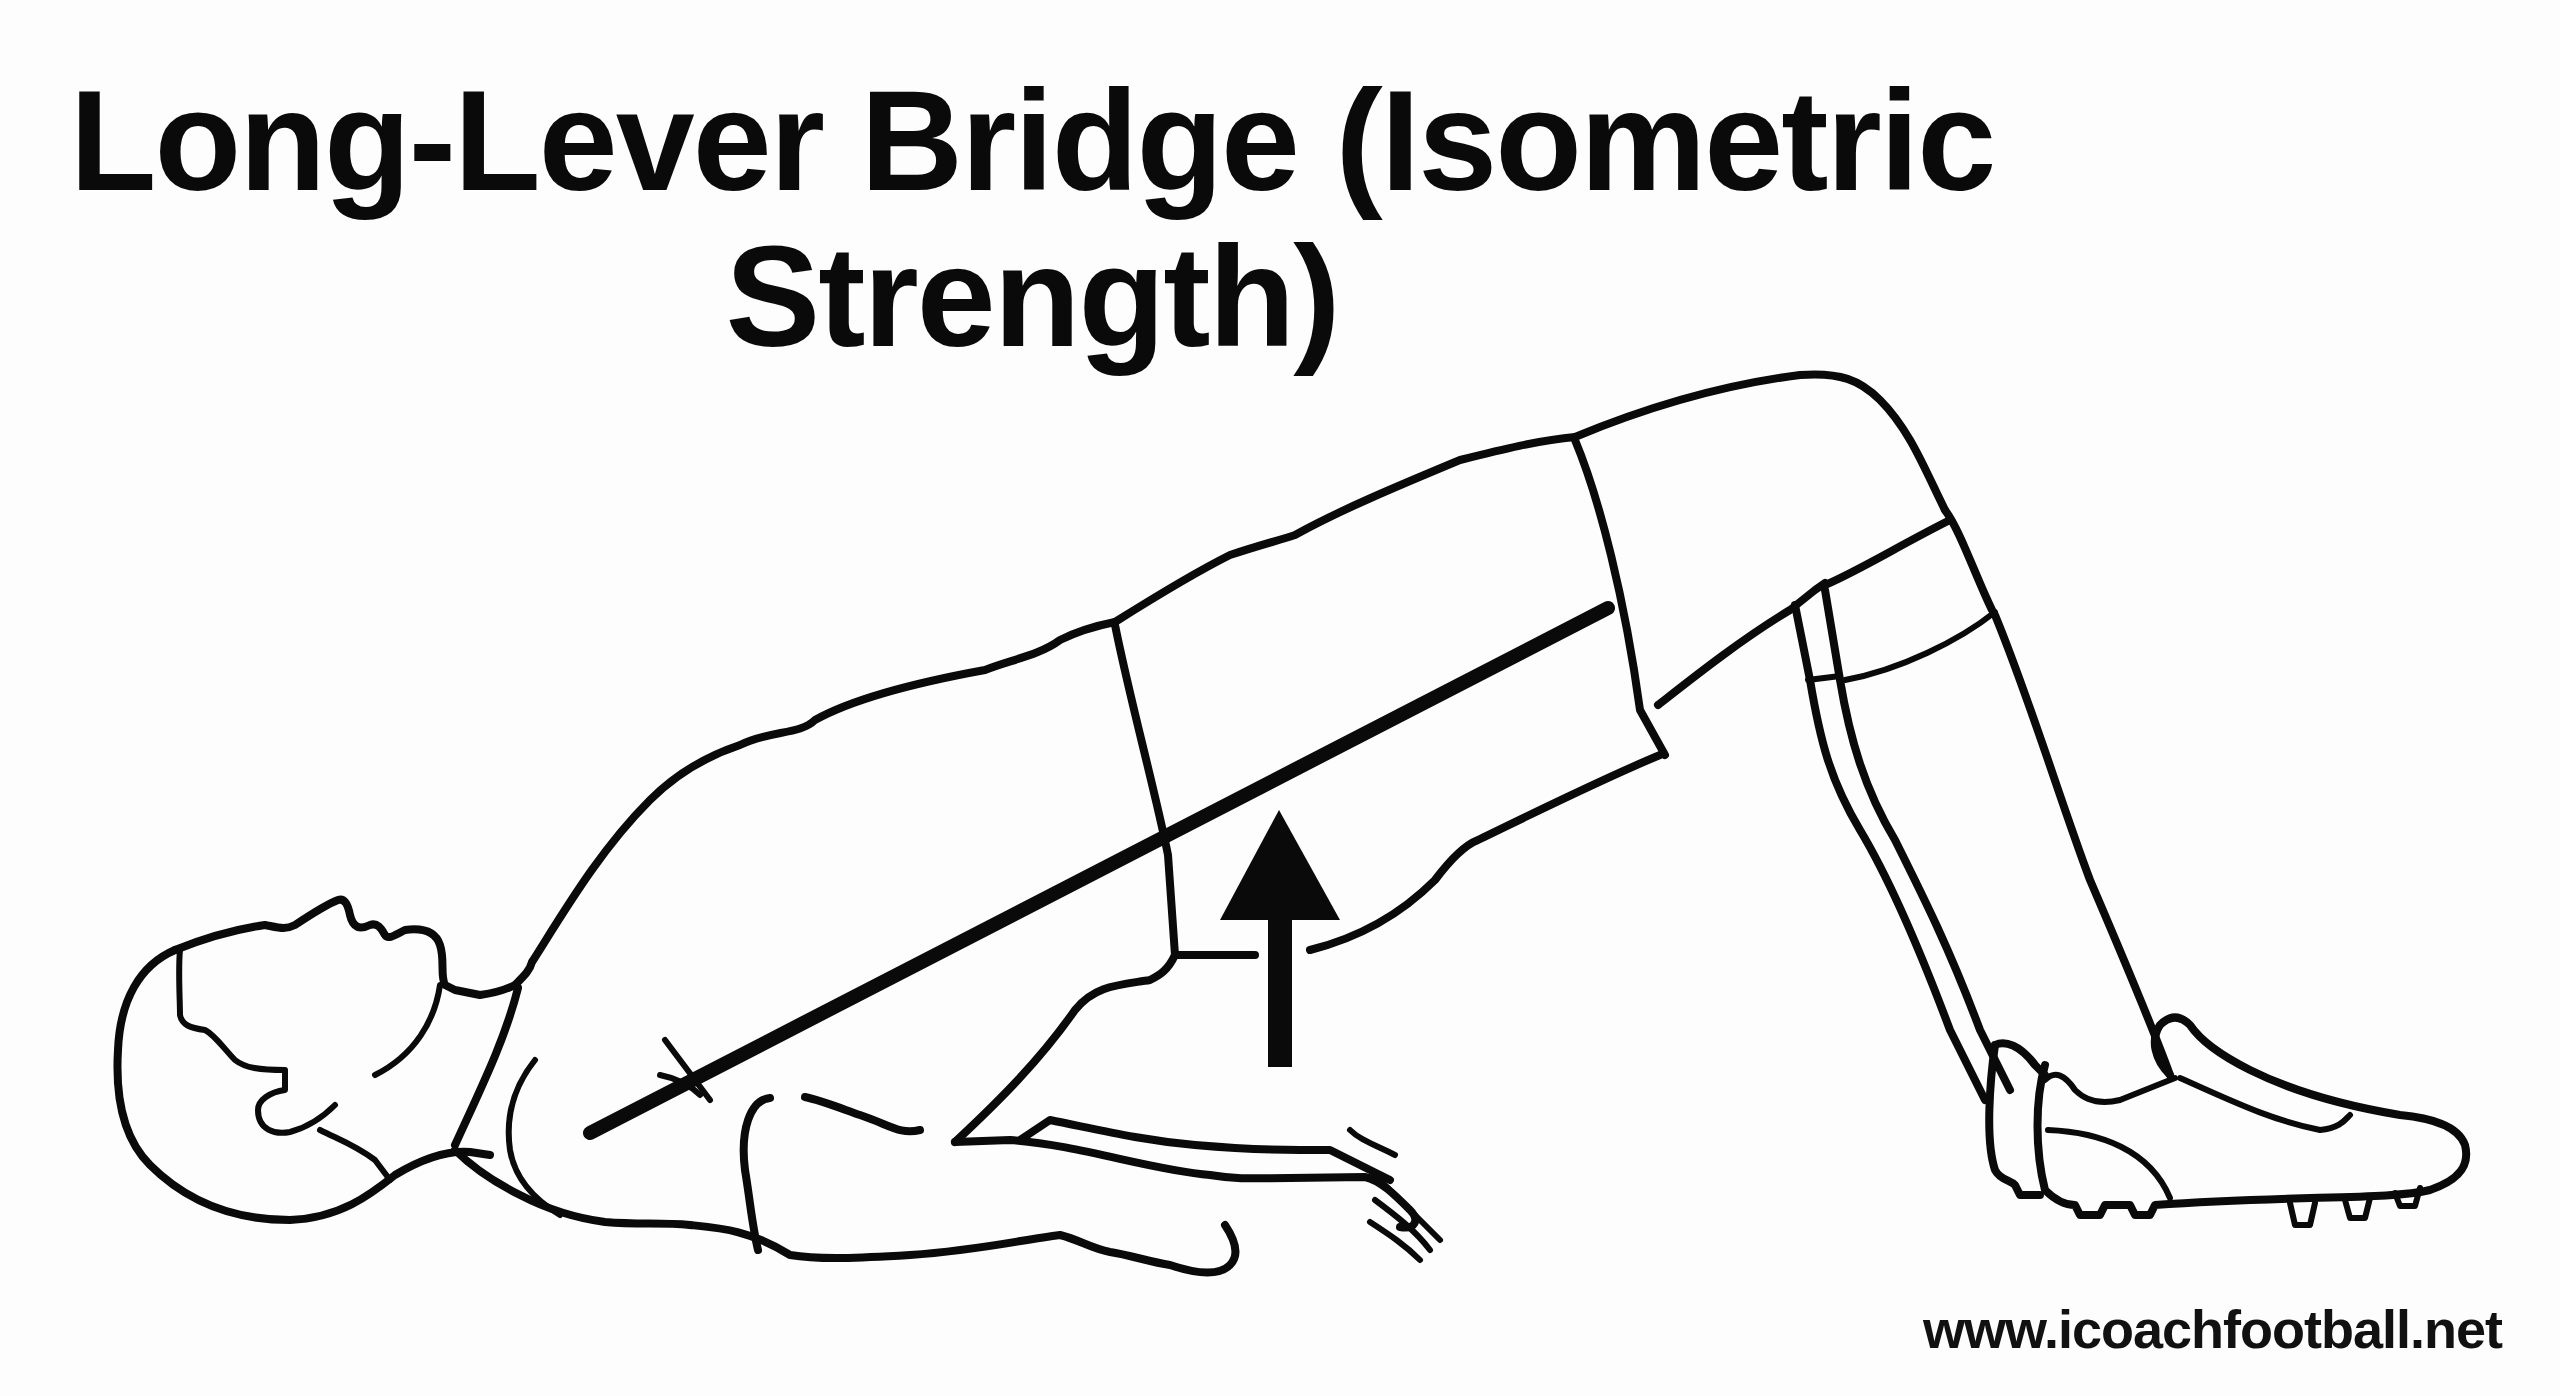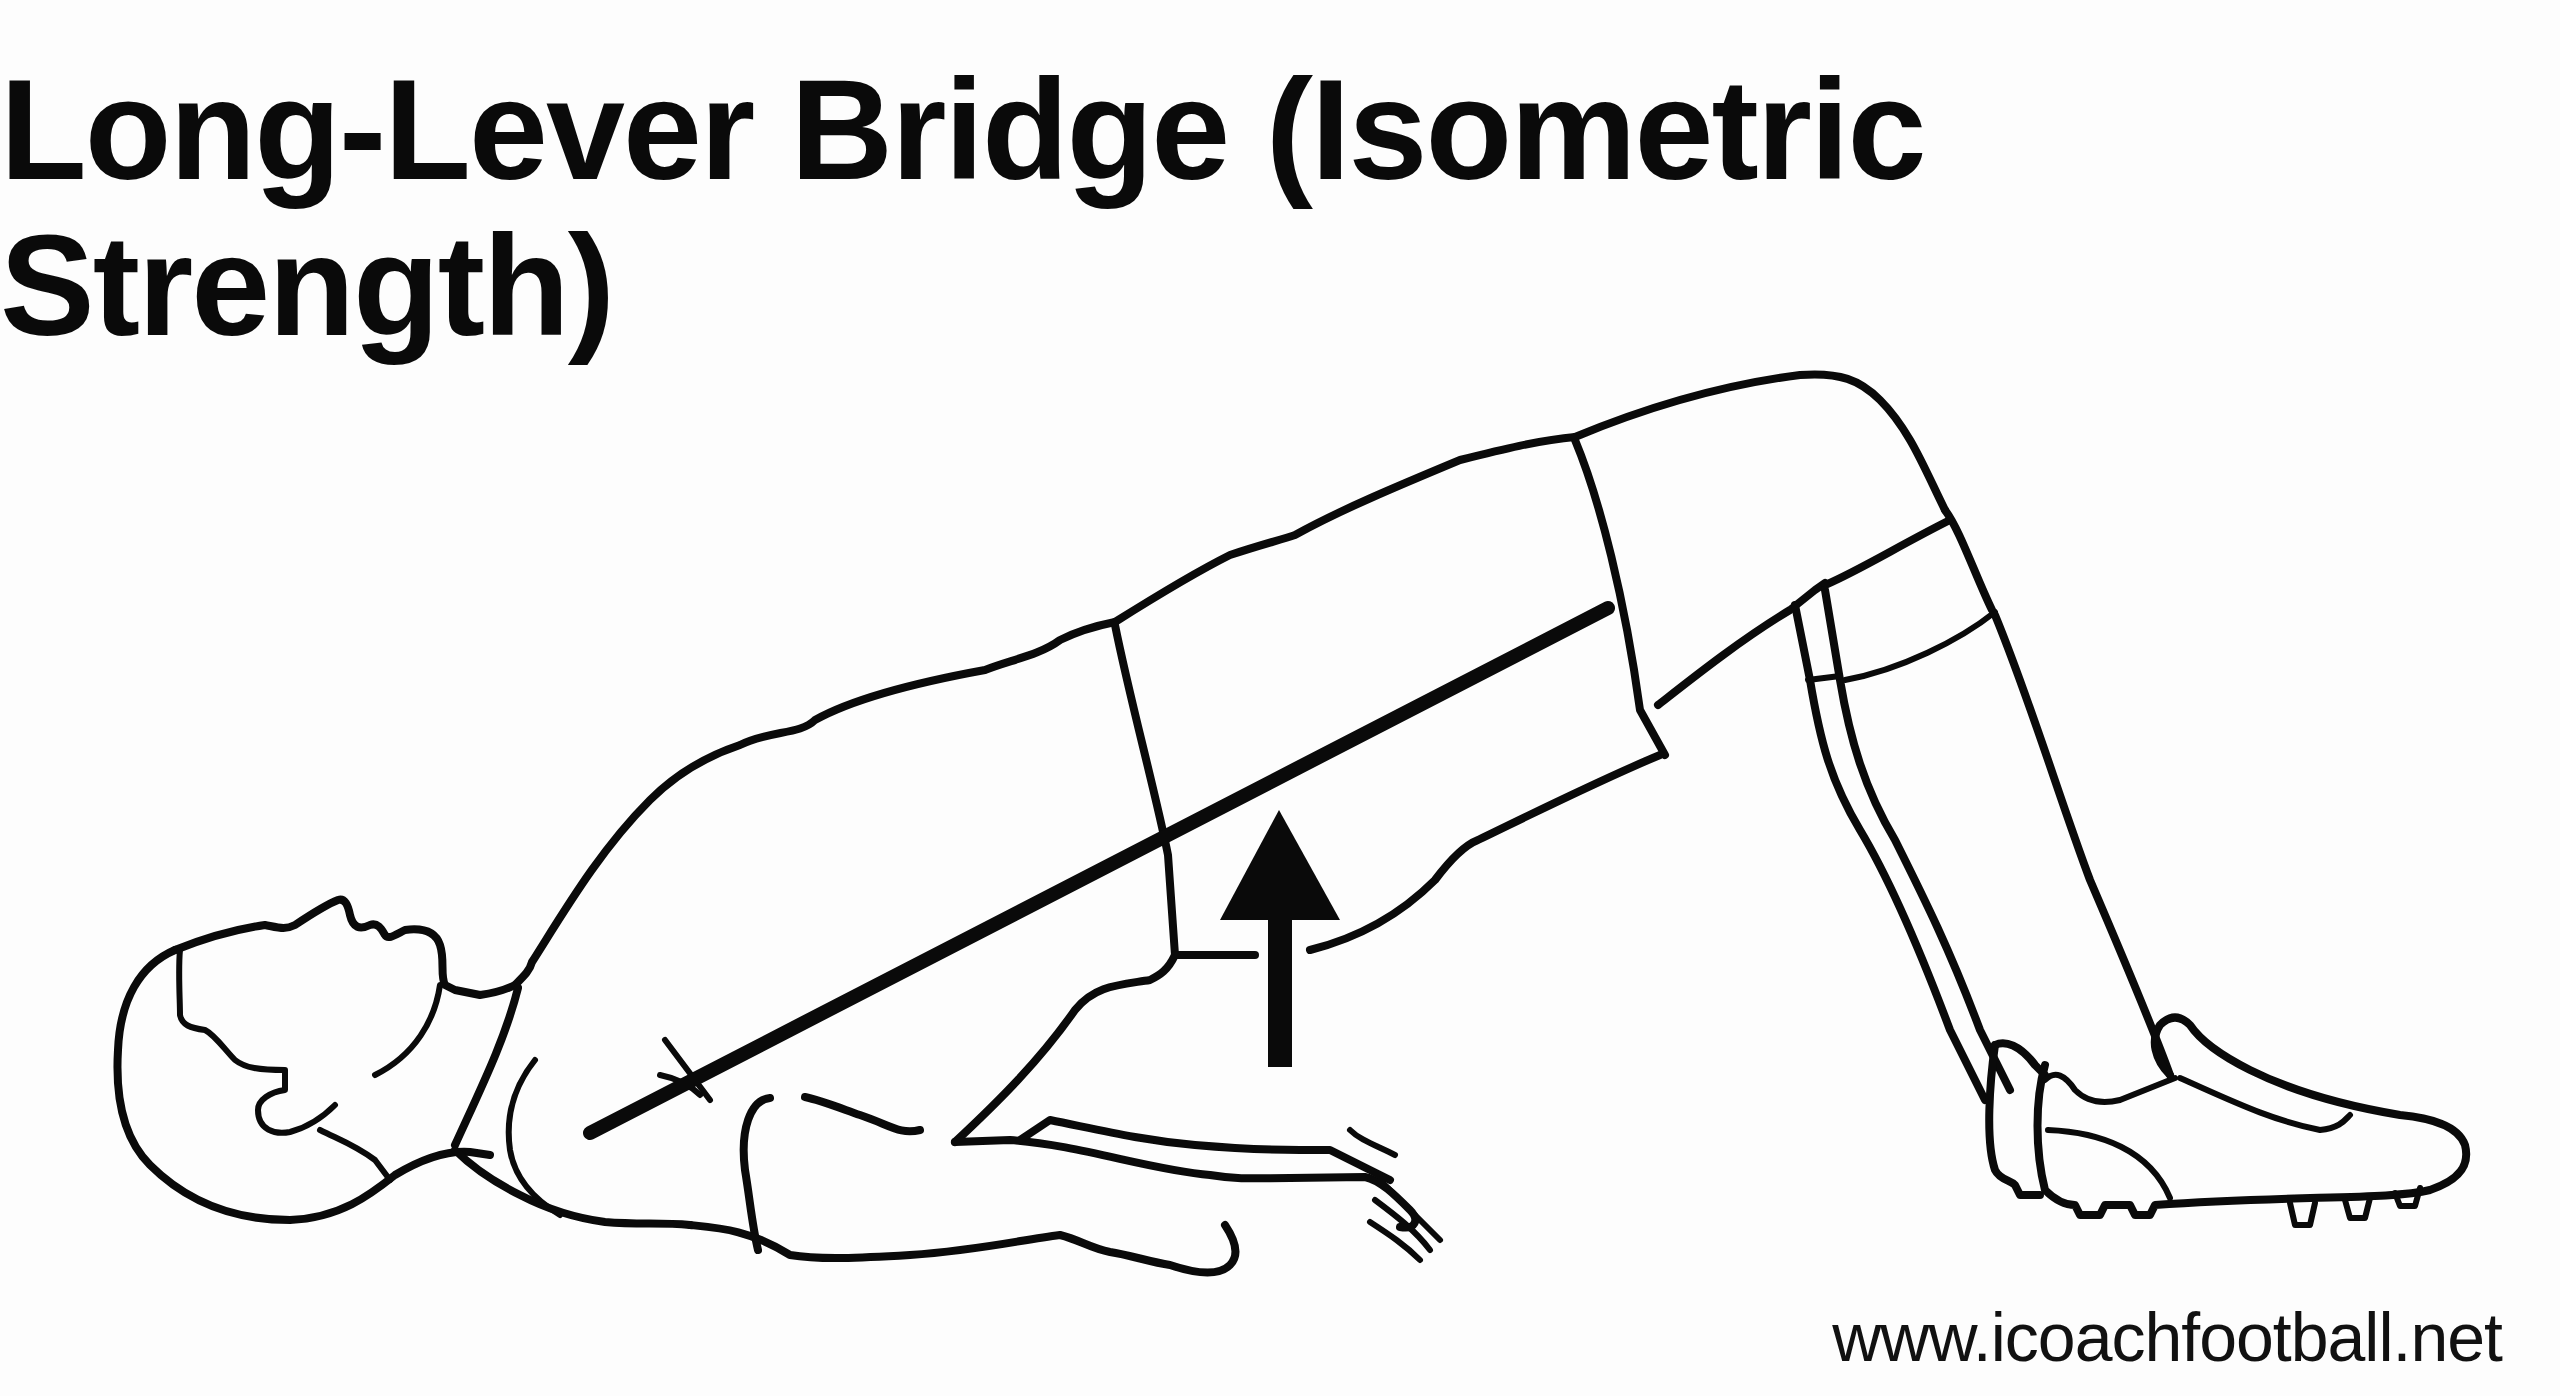--- a/index.html
+++ b/index.html
@@ -1,26 +1,27 @@
 <!DOCTYPE html>
 <html><head>
   <meta charset="utf-8">
   <style>
     html, body { margin: 0; padding: 0; background: #fdfdfd; }
     body { width: 2560px; height: 1396px; position: relative; overflow: hidden; }
     .title {
-      position: absolute; left: 0; top: 52px; width: 2064px; 
+      position: absolute; left: 0; top: 63px; width: 2064px; text-align: center;
       font-family: "Liberation Sans", sans-serif; font-weight: bold;
       font-size: 142px; letter-spacing: -2px; color: #0a0a0a; margin: 0; line-height: 1.1;
     }
     .figure { position: absolute; left: 0; top: 0; width: 2560px; height: 1396px; }
     .footer {
       position: absolute; right: 58px; top: 1298px;
-      font-family: "Liberation Sans", sans-serif; font-size: 68px; color: #111;
+      font-family: "Liberation Sans", sans-serif; font-size: 54px; color: #111;
       letter-spacing: -1px;
+      font-weight: bold;
     }
     svg path, svg polyline, svg line { fill: none; stroke: #0a0a0a; stroke-linecap: round; stroke-linejoin: round; }
     .thick { stroke-width: 8; }
     .mid { stroke-width: 6; }
   </style>
 </head>
 <body>
 
 <h1 class="title">Long-Lever Bridge (Isometric Strength)</h1>
 

